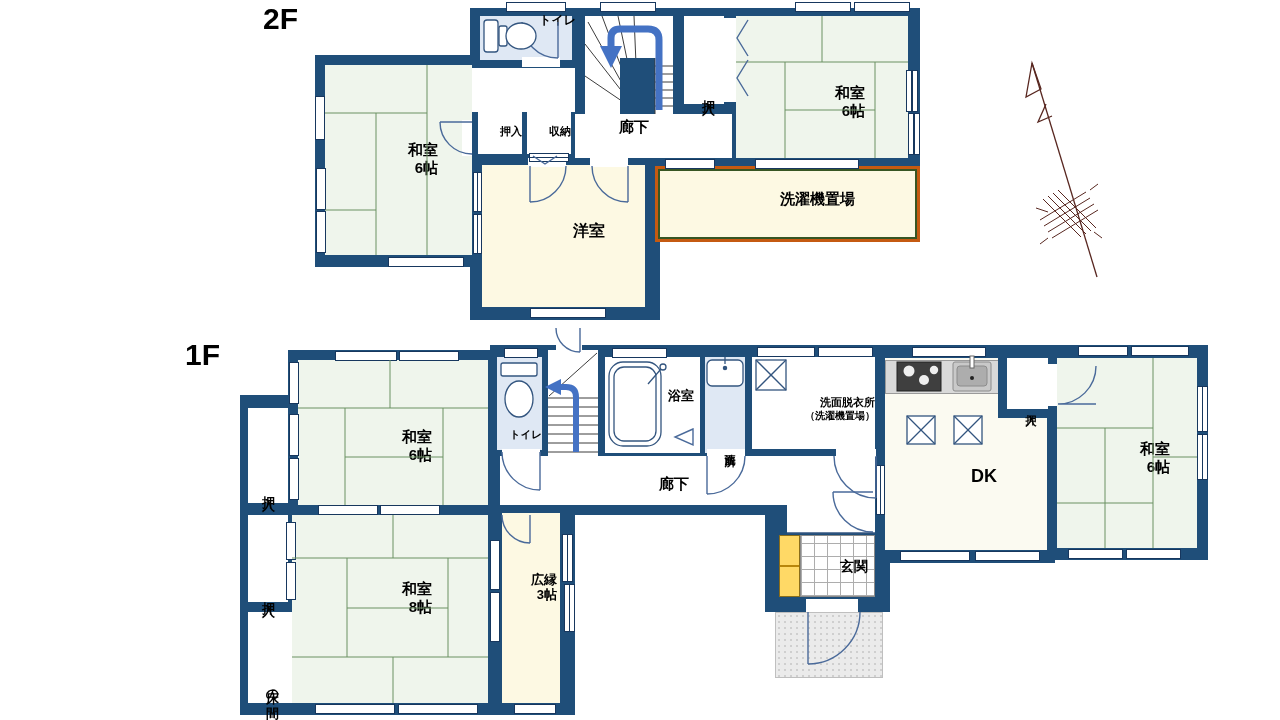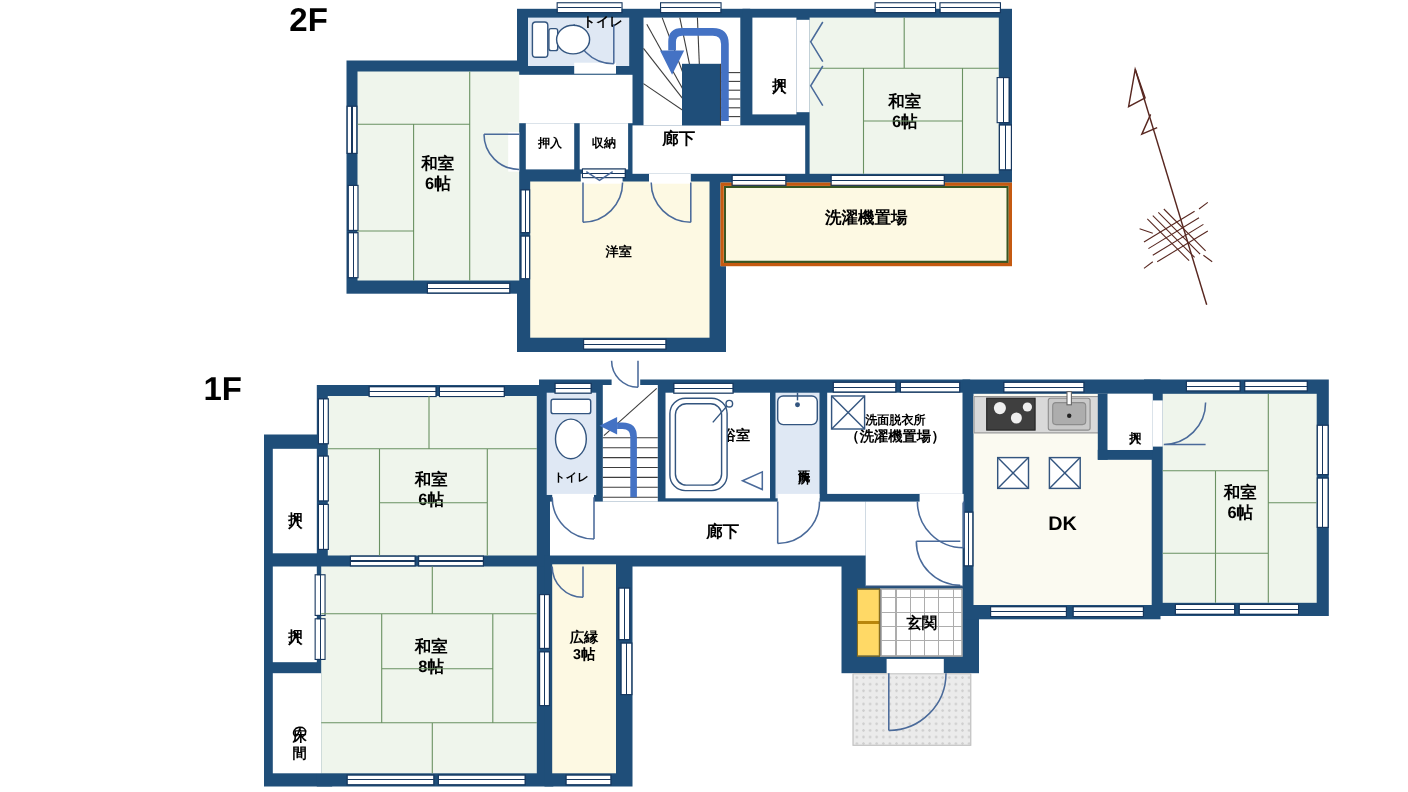--- a/index.html
+++ b/index.html
@@ -8,21 +8,21 @@
   .wall{position:absolute;background:#1F4E79;}
   .floor{position:absolute;}
   .tatami{background:#EFF5EC;}
   .cream{background:#FDF9E3;}
   .lblue{background:#DFE8F4;}
   .white{background:#FFFFFF;}
   .dkf{background:#FBFAF1;}
   .winH{position:absolute;background:linear-gradient(#fff 0 44%,#17375E 44% 56%,#fff 56%);border:1px solid #17375E;box-sizing:border-box;}
   .winV{position:absolute;background:linear-gradient(90deg,#fff 0 44%,#17375E 44% 56%,#fff 56%);border:1px solid #17375E;box-sizing:border-box;}
   .gap{position:absolute;background:#fff;}
-  .lbl{position:absolute;font-weight:700;text-align:center;line-height:1.18;white-space:nowrap;}
+  .lbl{position:absolute;font-weight:700;text-align:right;line-height:1.18;white-space:nowrap;}
   .vert{writing-mode:vertical-rl;text-orientation:upright;letter-spacing:1px;}
   .floorlbl{position:absolute;font-size:30px;font-weight:800;}
   .balcony{position:absolute;background:#FDF9E3;border:3px solid #C55A11;box-shadow:inset 0 0 0 2px #375623;box-sizing:border-box;}
   .counter{position:absolute;background:#D9D9D9;border:1px solid #9a9a9a;box-sizing:border-box;}
   .tile{position:absolute;background:#fff;
         background-image:repeating-linear-gradient(0deg,#ADADAD 0 1px,transparent 1px 13px),
                          repeating-linear-gradient(90deg,#ADADAD 0 1px,transparent 1px 13px);
         border:1px solid #8a8a8a;box-sizing:border-box;}
   .shoe{position:absolute;background:linear-gradient(#FFD966 0 48%,#B8860B 48% 52%,#FFD966 52%);border:1px solid #8a6d1a;box-sizing:border-box;}
   .porch{position:absolute;background-color:#EBEBEB;background-image:radial-gradient(#CFCFCF 1px,transparent 1.3px);background-size:6px 6px;border:1px solid #BFBFBF;box-sizing:border-box;}
@@ -145,29 +145,29 @@
   <div class="gap" style="left:1048px;top:364px;width:9px;height:42px;"></div>
   <div class="gap" style="left:806px;top:599px;width:52px;height:13px;"></div>
 
   <div class="lbl" style="left:520px;top:13px;width:56px;font-size:12px;">トイレ</div>
   <div class="lbl vert" style="left:692px;top:30px;width:24px;height:62px;font-size:13px;">押入</div>
   <div class="lbl" style="left:585px;top:118px;width:64px;font-size:15px;">廊下</div>
   <div class="lbl" style="left:478px;top:125px;width:44px;font-size:11px;">押入</div>
   <div class="lbl" style="left:527px;top:125px;width:44px;font-size:11px;">収納</div>
   <div class="lbl" style="left:358px;top:141px;width:80px;font-size:15px;"><span>和室</span><br><span>6帖</span></div>
   <div class="lbl" style="left:780px;top:84px;width:85px;font-size:15px;"><span>和室</span><br><span>6帖</span></div>
-  <div class="lbl" style="left:520px;top:222px;width:85px;font-size:12px;">洋室</div>
+  <div class="lbl" style="left:520px;top:222px;width:85px;font-size:16px;">洋室</div>
   <div class="lbl" style="left:720px;top:190px;width:135px;font-size:15px;">洗濯機置場</div>
 
   <div class="lbl vert" style="left:252px;top:424px;width:24px;height:64px;font-size:13px;">押入</div>
   <div class="lbl" style="left:352px;top:428px;width:80px;font-size:15px;"><span>和室</span><br><span>6帖</span></div>
   <div class="lbl" style="left:497px;top:428px;width:45px;font-size:10.5px;">トイレ</div>
   <div class="lbl" style="left:644px;top:388px;width:50px;font-size:13px;">浴室</div>
   <div class="lbl vert" style="left:714px;top:390px;width:22px;height:58px;font-size:11px;">洗面所</div>
-  <div class="lbl" style="left:753px;top:376px;width:122px;font-size:11px;"><span>洗面脱衣所</span><br><span style="font-size:13px;margin-top:44px;">（洗濯機置場）</span></div>
+  <div class="lbl" style="left:753px;top:396px;width:122px;font-size:11px;"><span>洗面脱衣所</span><br><span style="font-size:10px;margin-top:44px;">（洗濯機置場）</span></div>
   <div class="lbl" style="left:625px;top:475px;width:64px;font-size:15px;">廊下</div>
   <div class="lbl" style="left:935px;top:466px;width:62px;font-size:18px;">DK</div>
   <div class="lbl vert" style="left:1017px;top:361px;width:20px;height:46px;font-size:11px;">押入</div>
   <div class="lbl" style="left:1085px;top:440px;width:85px;font-size:15px;"><span>和室</span><br><span>6帖</span></div>
   <div class="lbl" style="left:808px;top:558px;width:60px;font-size:14px;">玄関</div>
   <div class="lbl vert" style="left:252px;top:530px;width:24px;height:64px;font-size:13px;">押入</div>
   <div class="lbl vert" style="left:254px;top:622px;width:26px;height:76px;font-size:13px;">床の間</div>
   <div class="lbl" style="left:352px;top:580px;width:80px;font-size:15px;"><span>和室</span><br><span>8帖</span></div>
   <div class="lbl" style="left:505px;top:572px;width:52px;font-size:13px;"><span>広縁</span><br><span>3帖</span></div>
 

